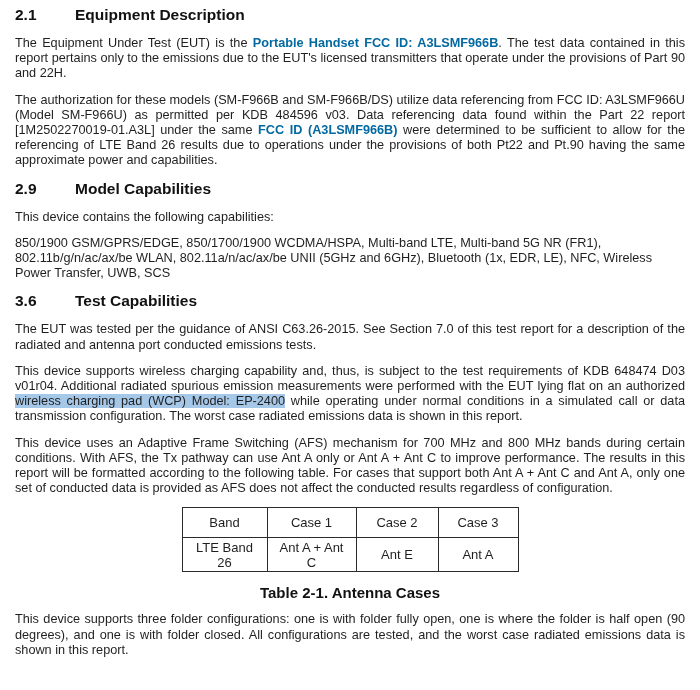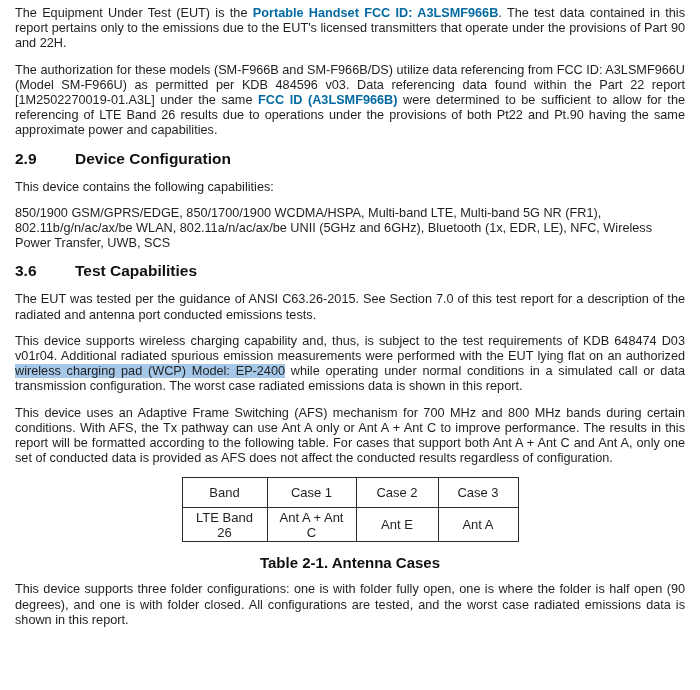--- a/index.html
+++ b/index.html
@@ -53,28 +53,32 @@
     color: #111;
     font-size: 15px;
     line-height: 17px;
     margin: 12px 0 11px 0;
   }
 </style>
 </head>
 <body>
 
 <div class="section">
+  <div class="sec-heading first">
+    <span class="sec-num">2.1</span>
+    <span>Equipment Description</span>
+  </div>
   <p class="para"><span>The Equipment Under Test (EUT) is the </span><span class="bold">Portable Handset FCC ID: A3LSMF966B</span><span>. The test data contained in this report pertains only to the emissions due to the EUT's licensed transmitters that operate under the provisions of Part 90 and 22H.</span></p>
   <p class="para"><span>The authorization for these models (SM-F966B and SM-F966B/DS) utilize data referencing from FCC ID: A3LSMF966U (Model SM-F966U) as permitted per KDB 484596 v03. Data referencing data found within the Part 22 report [1M2502270019-01.A3L] under the same </span><span class="bold">FCC ID (A3LSMF966B)</span><span> were determined to be sufficient to allow for the referencing of LTE Band 26 results due to operations under the provisions of both Pt22 and Pt.90 having the same approximate power and capabilities.</span></p>
 </div>
 
 <div class="section">
   <div class="sec-heading">
     <span class="sec-num">2.9</span>
-    <span>Device Configuration</span>
+    <span>Model Capabilities</span>
   </div>
   <p class="para left"><span>This device contains the following capabilities:</span></p>
   <p class="para left"><span>850/1900 GSM/GPRS/EDGE, 850/1700/1900 WCDMA/HSPA, Multi-band LTE, Multi-band 5G NR (FR1), 802.11b/g/n/ac/ax/be WLAN, 802.11a/n/ac/ax/be UNII (5GHz and 6GHz), Bluetooth (1x, EDR, LE), NFC, Wireless Power Transfer, UWB, SCS</span></p>
 </div>
 
 <div class="section">
   <div class="sec-heading">
     <span class="sec-num">3.6</span>
     <span>Test Capabilities</span>
   </div>

